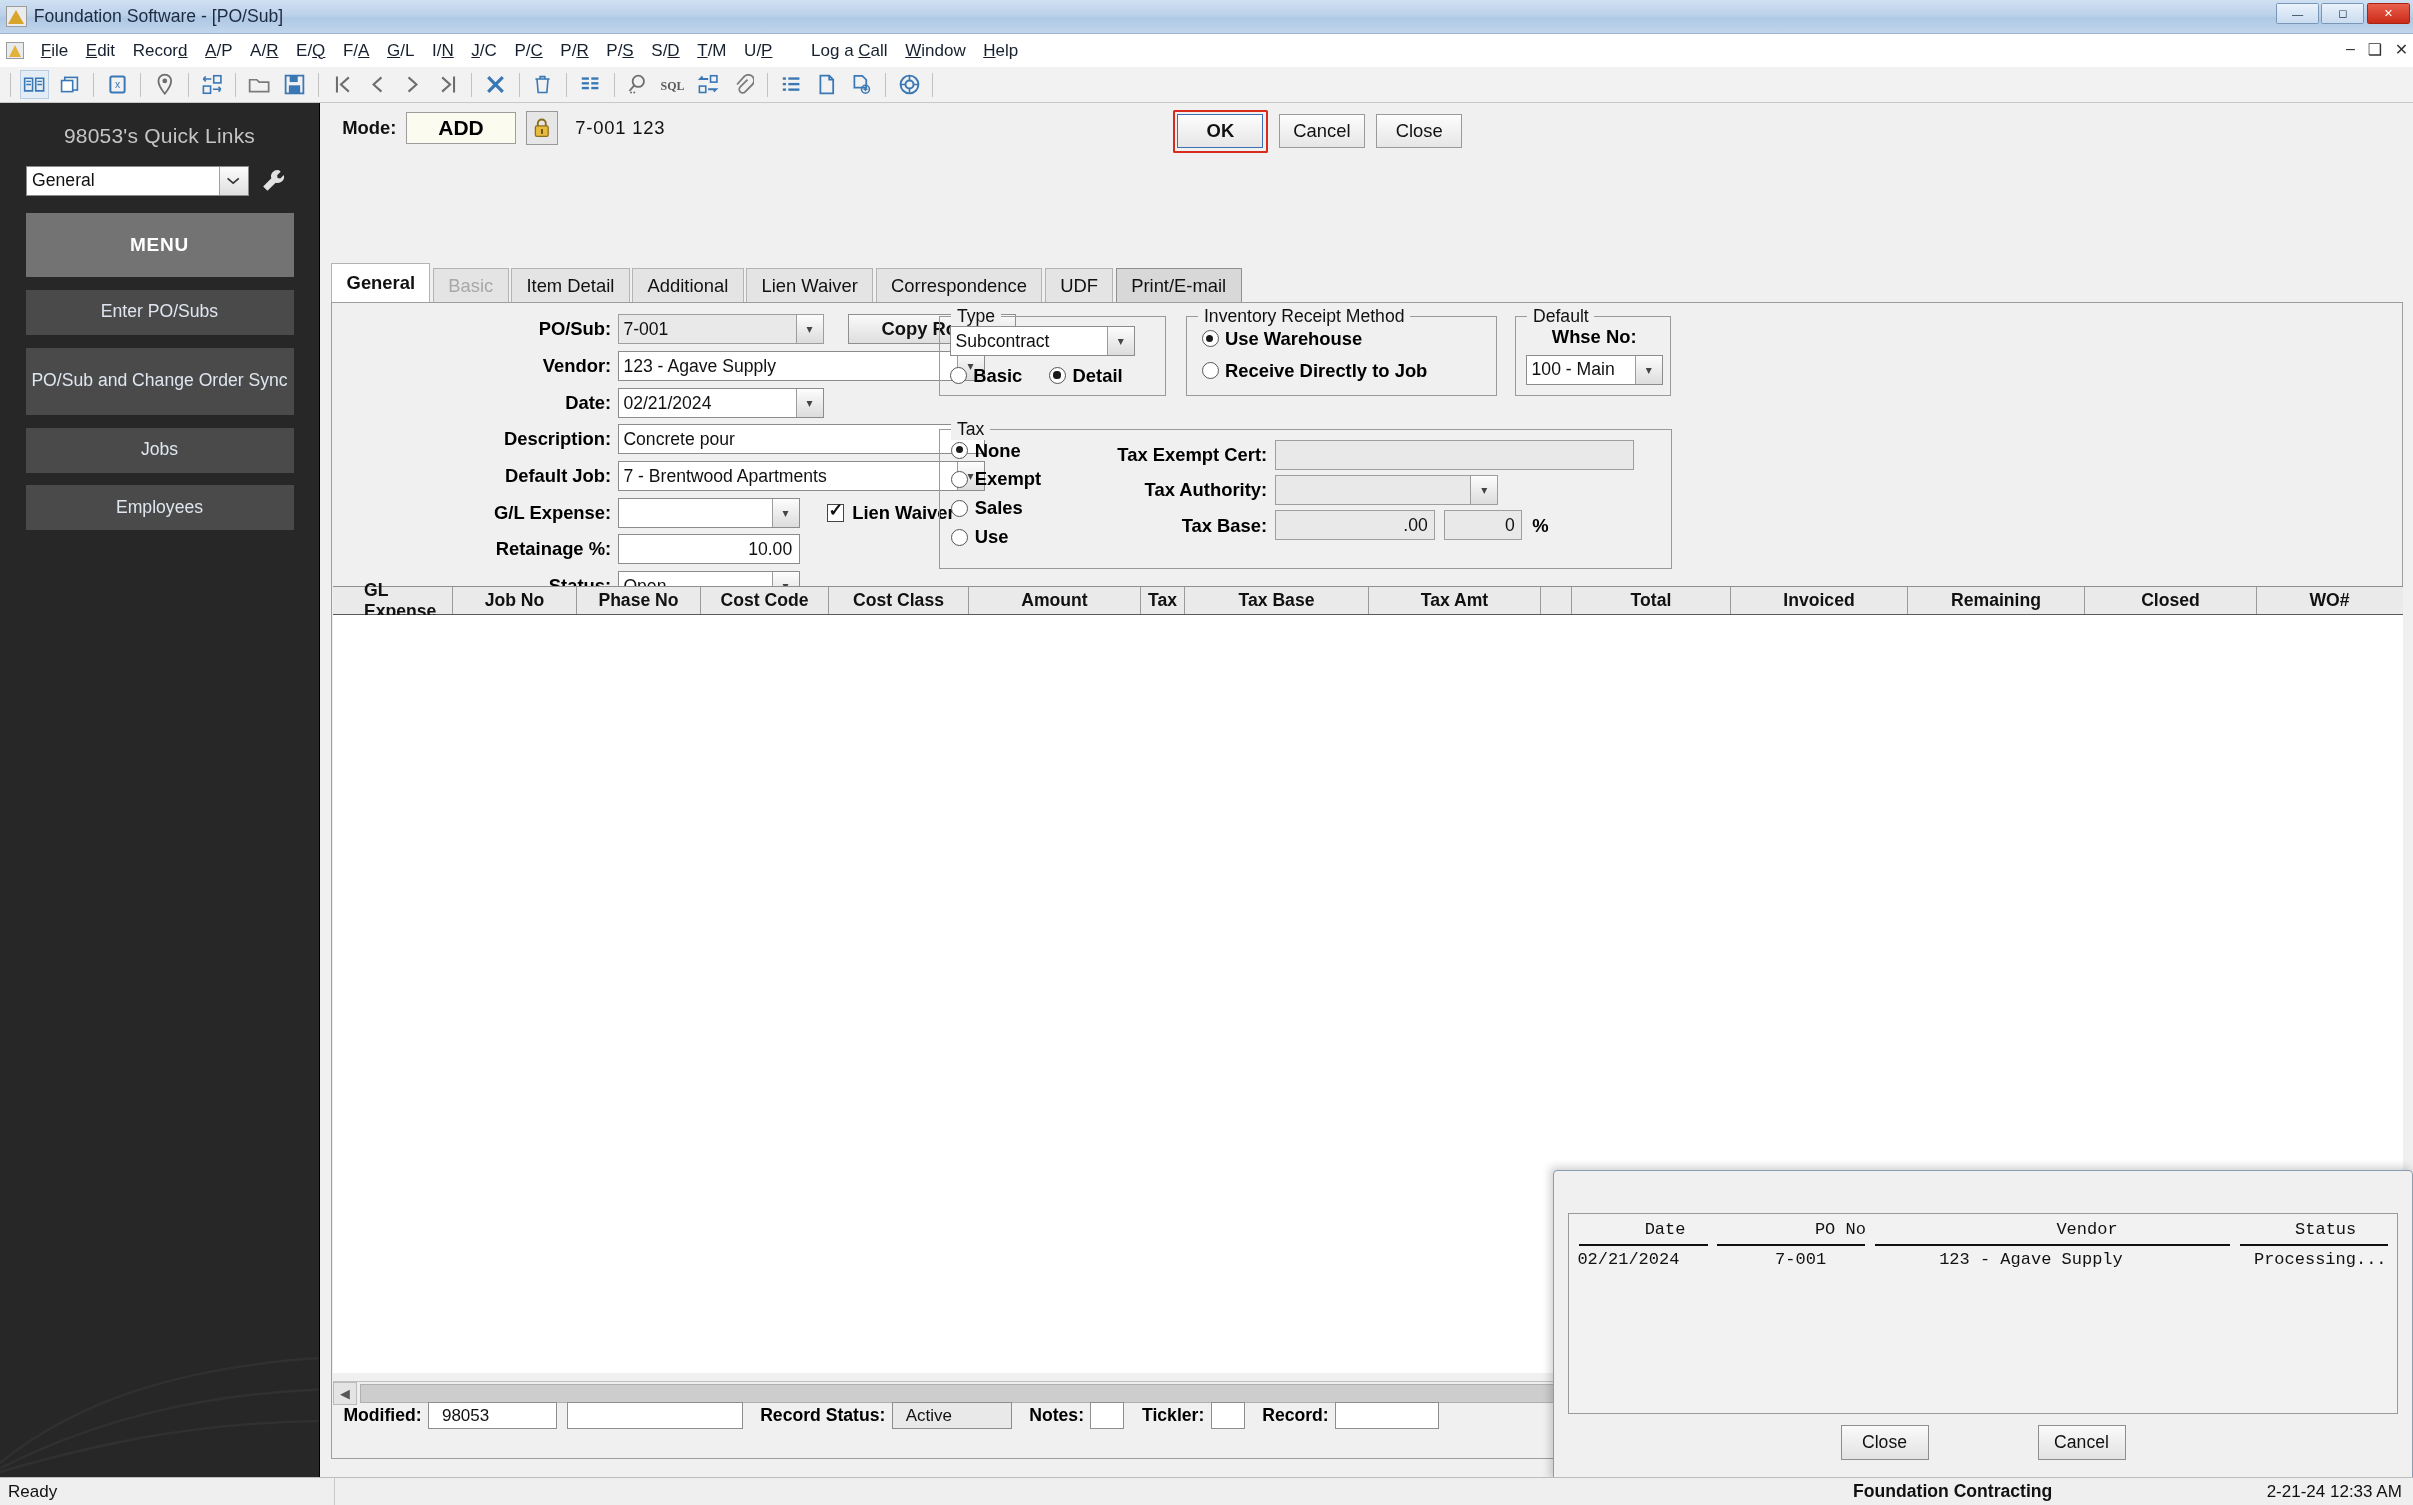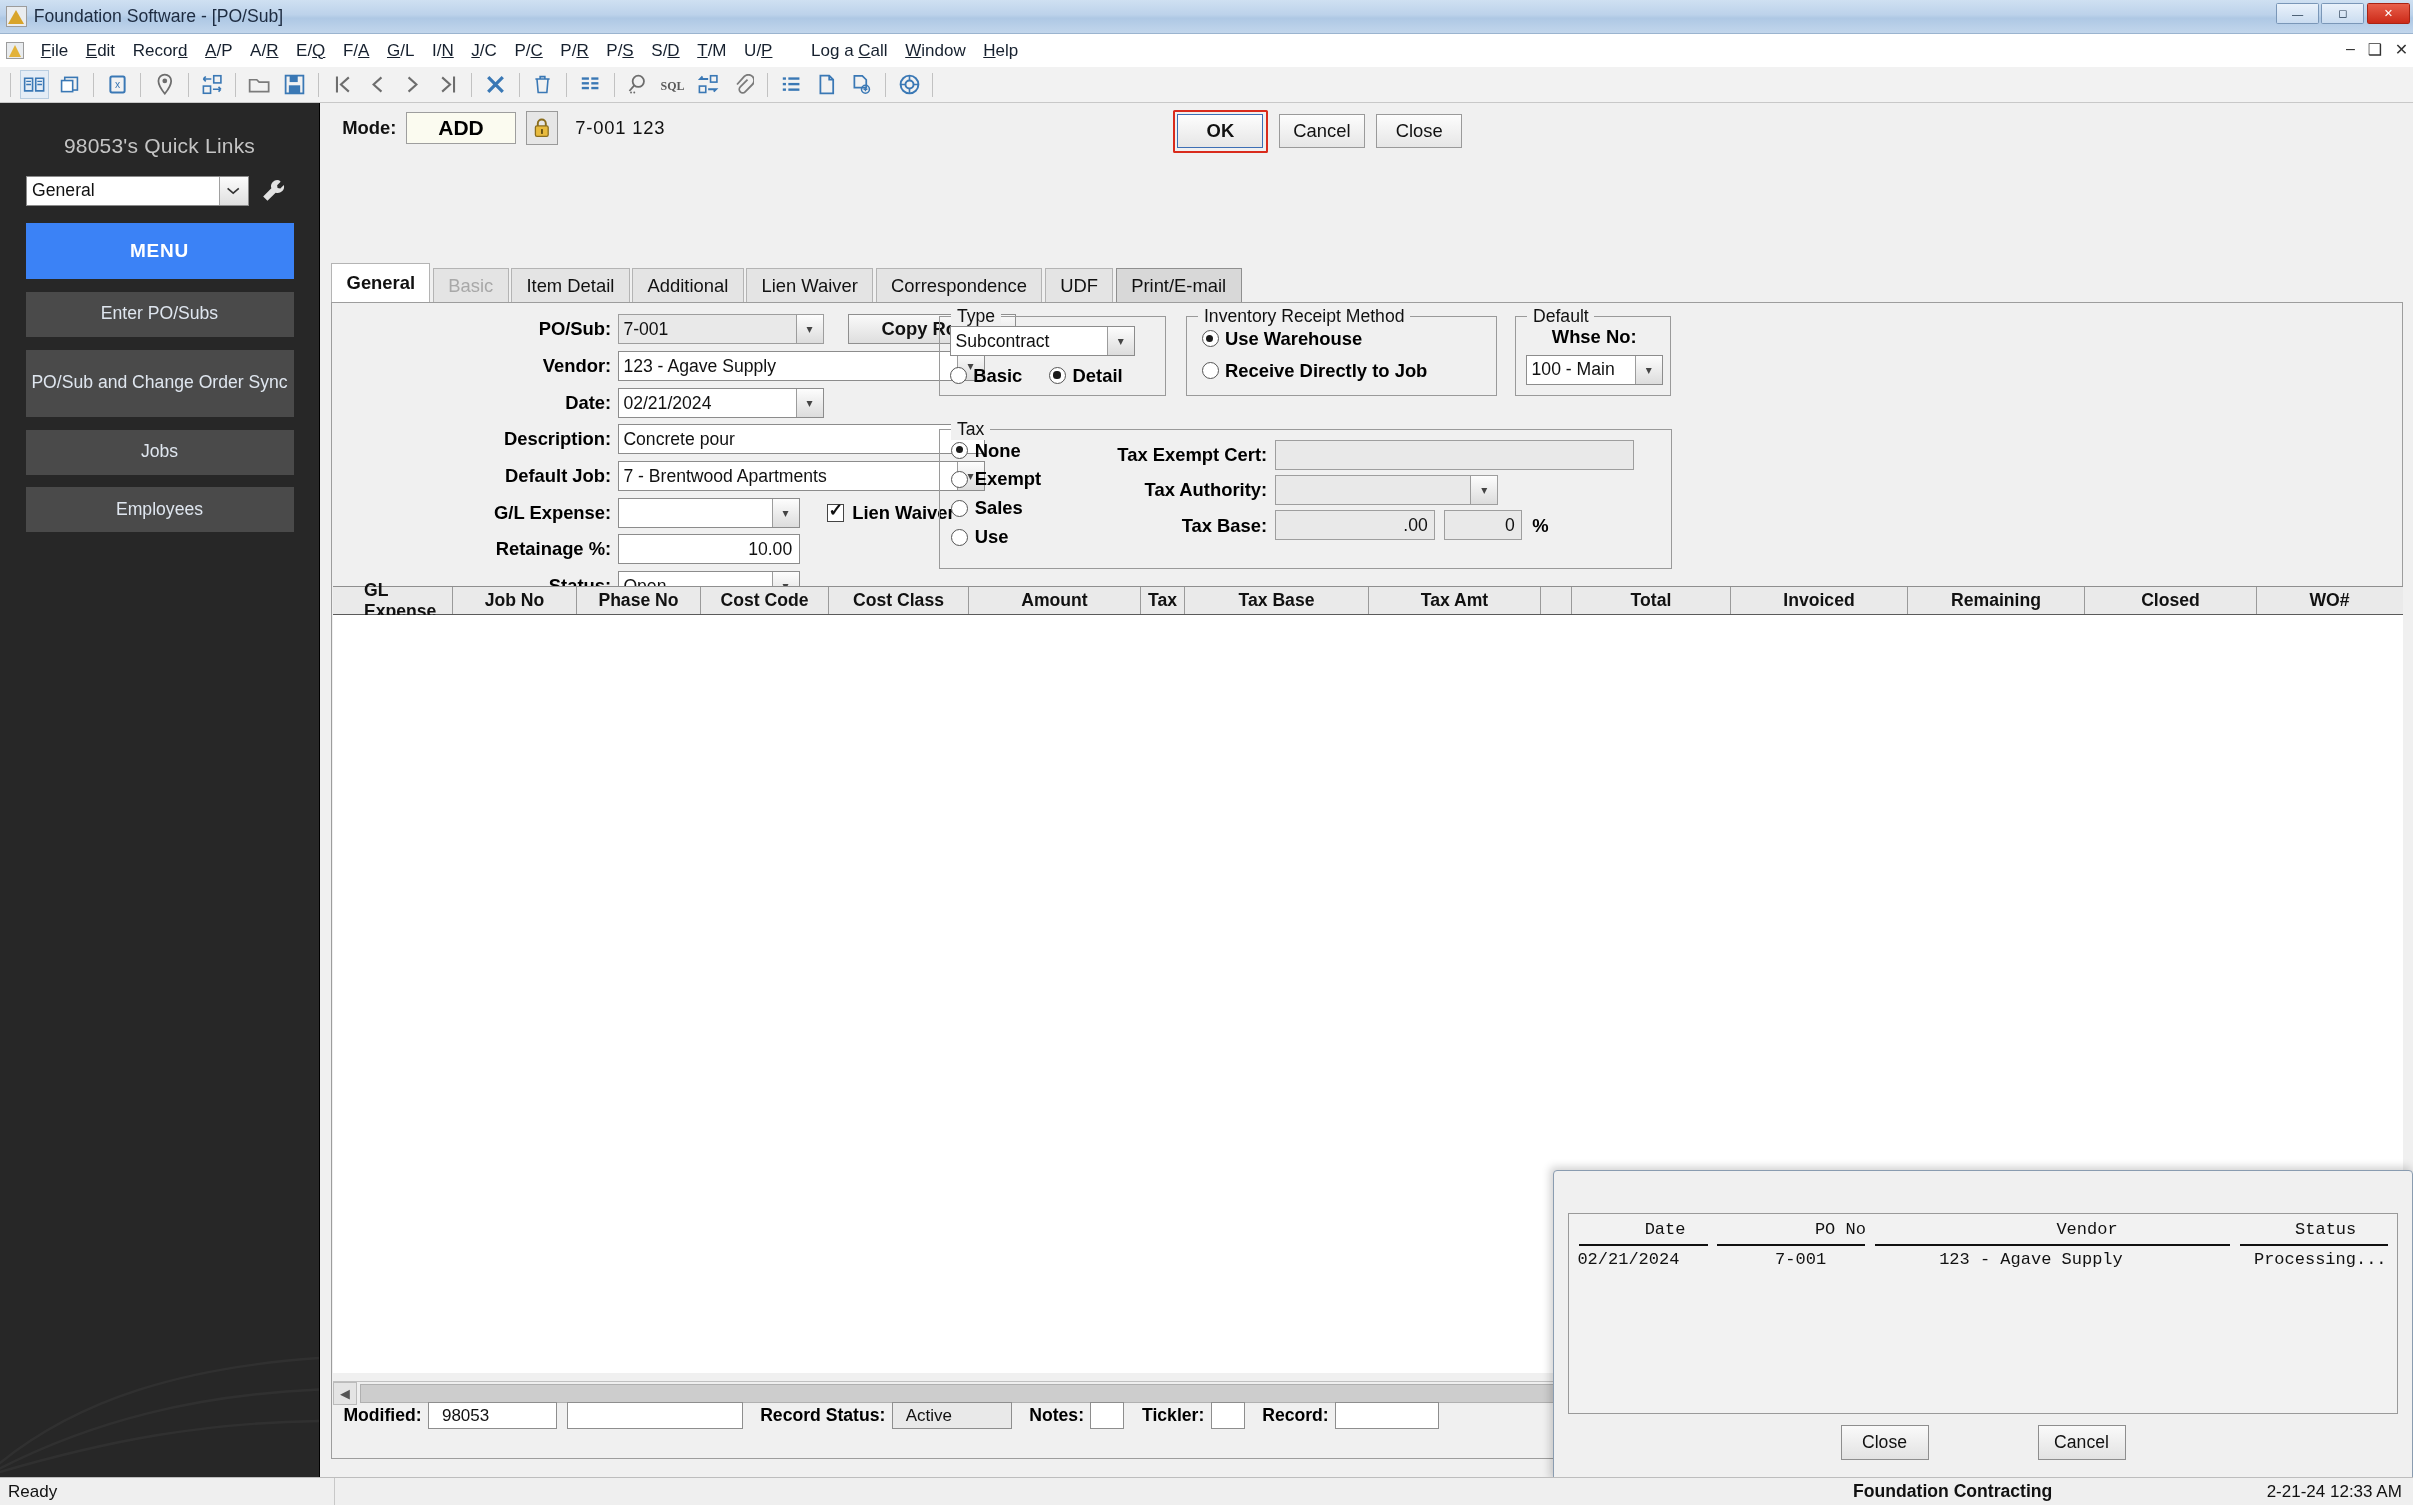--- a/index.html
+++ b/index.html
@@ -72,34 +72,34 @@
   }
   .tool.grey { color:#7b7b7b; }
   .tool.active { background:#e4edf6; border:0.8px solid #b8cde0; }
   .sep { width:0.8px; height:24px; background:#c2c2c2; margin:0 5.6px; }
 
   
   .sidebar {
     position:absolute; left:0; top:103px; width:319px; height:1374px;
     background:#272727; overflow:hidden;
   }
-  .sb-title { color:#c4c4c4; font-size:21px; text-align:center; margin-top:31px; letter-spacing:0.2px; }
+  .sb-title { color:#c4c4c4; font-size:21px; text-align:center; margin-top:21px; letter-spacing:0.2px; }
   .sb-selrow { display:flex; align-items:center; margin:17.6px 0 0 25.5px; }
   .sb-select {
     width:223px; height:30px; background:#fff; border:0.8px solid #8a8a8a;
     display:flex; align-items:center; font-size:17.6px; color:#111; padding-left:5.6px; position:relative;
   }
   .sb-select .arrow {
     position:absolute; right:0; top:0; width:29px; height:100%;
     background:linear-gradient(to bottom,#fcfcfc,#dfdfdf); border-left:0.8px solid #a0a0a0;
     display:flex; align-items:center; justify-content:center;
   }
   .wrench { margin-left:11.2px; color:#dcdcdc; }
   .sb-menu {
-    margin:17.6px 25.5px 0 25.5px; height:56px; background:#3b82f6; color:#fff;
+    margin:17.6px 25.5px 0 25.5px; height:64px; background:#737373; color:#fff;
     display:flex; align-items:center; justify-content:center;
     font-size:19px; font-weight:bold; letter-spacing:0.8px;
   }
   .sb-btn {
     margin:12.8px 25.5px 0 25.5px; min-height:45px; background:#4a4a4a; color:#dfe6ef;
     display:flex; align-items:center; justify-content:center; text-align:center;
     font-size:17.6px; line-height:1.25; padding:6.4px 4.8px;
   }
   .sb-swoosh { position:absolute; left:0; bottom:0; width:319px; height:208px; opacity:.5; }
 

